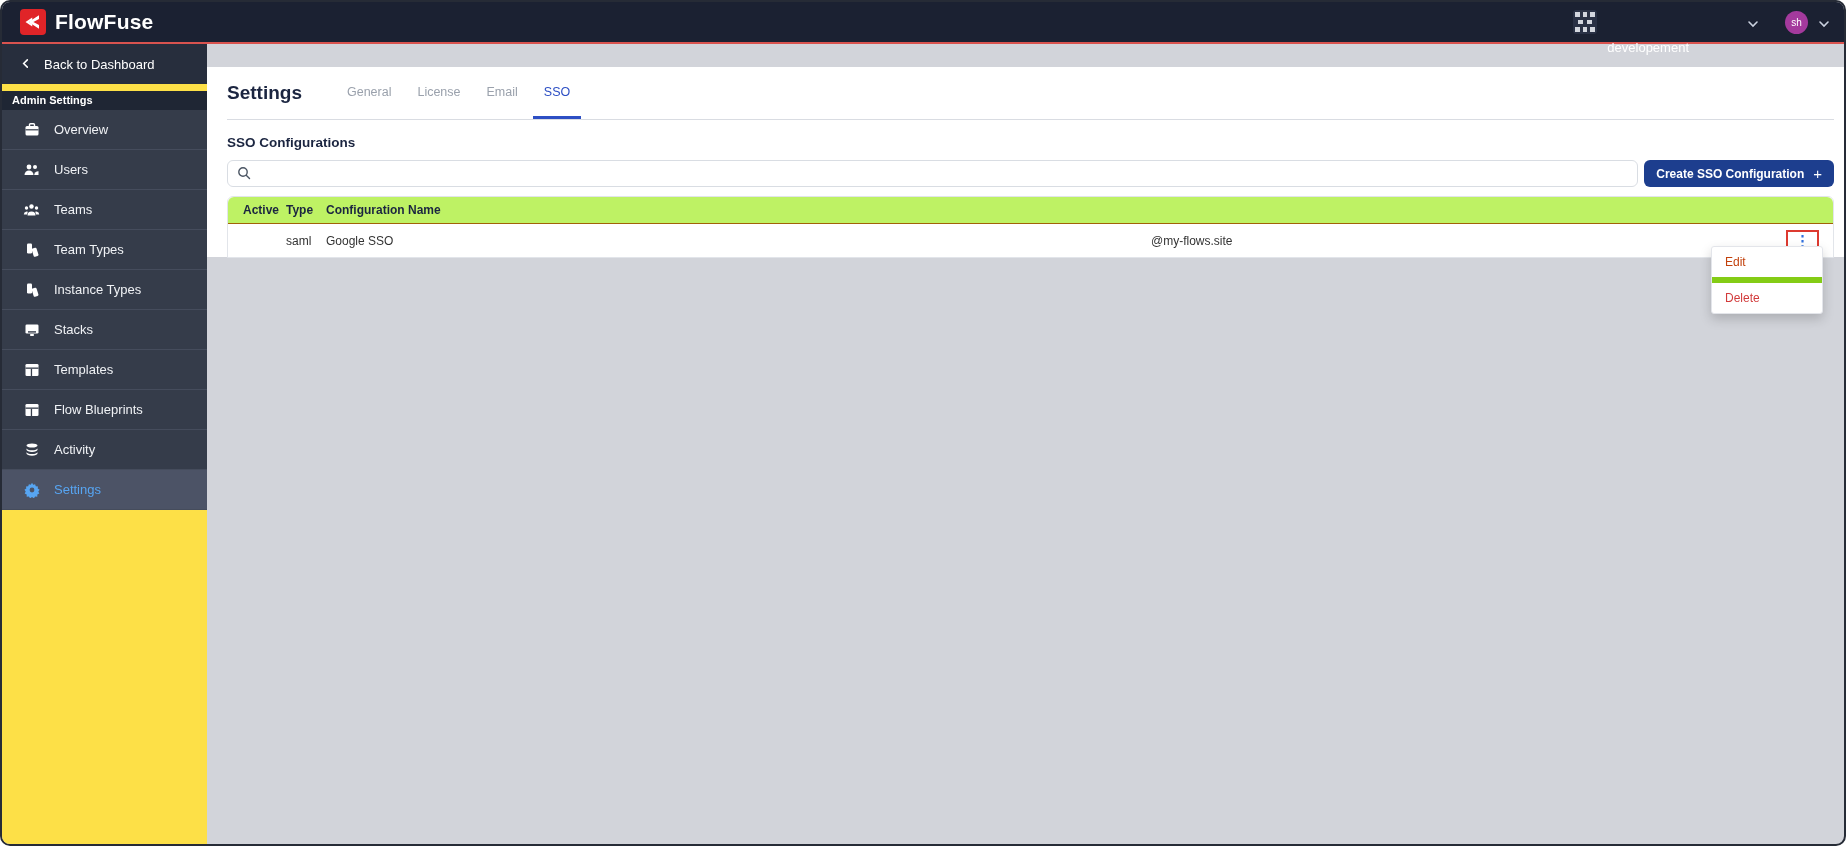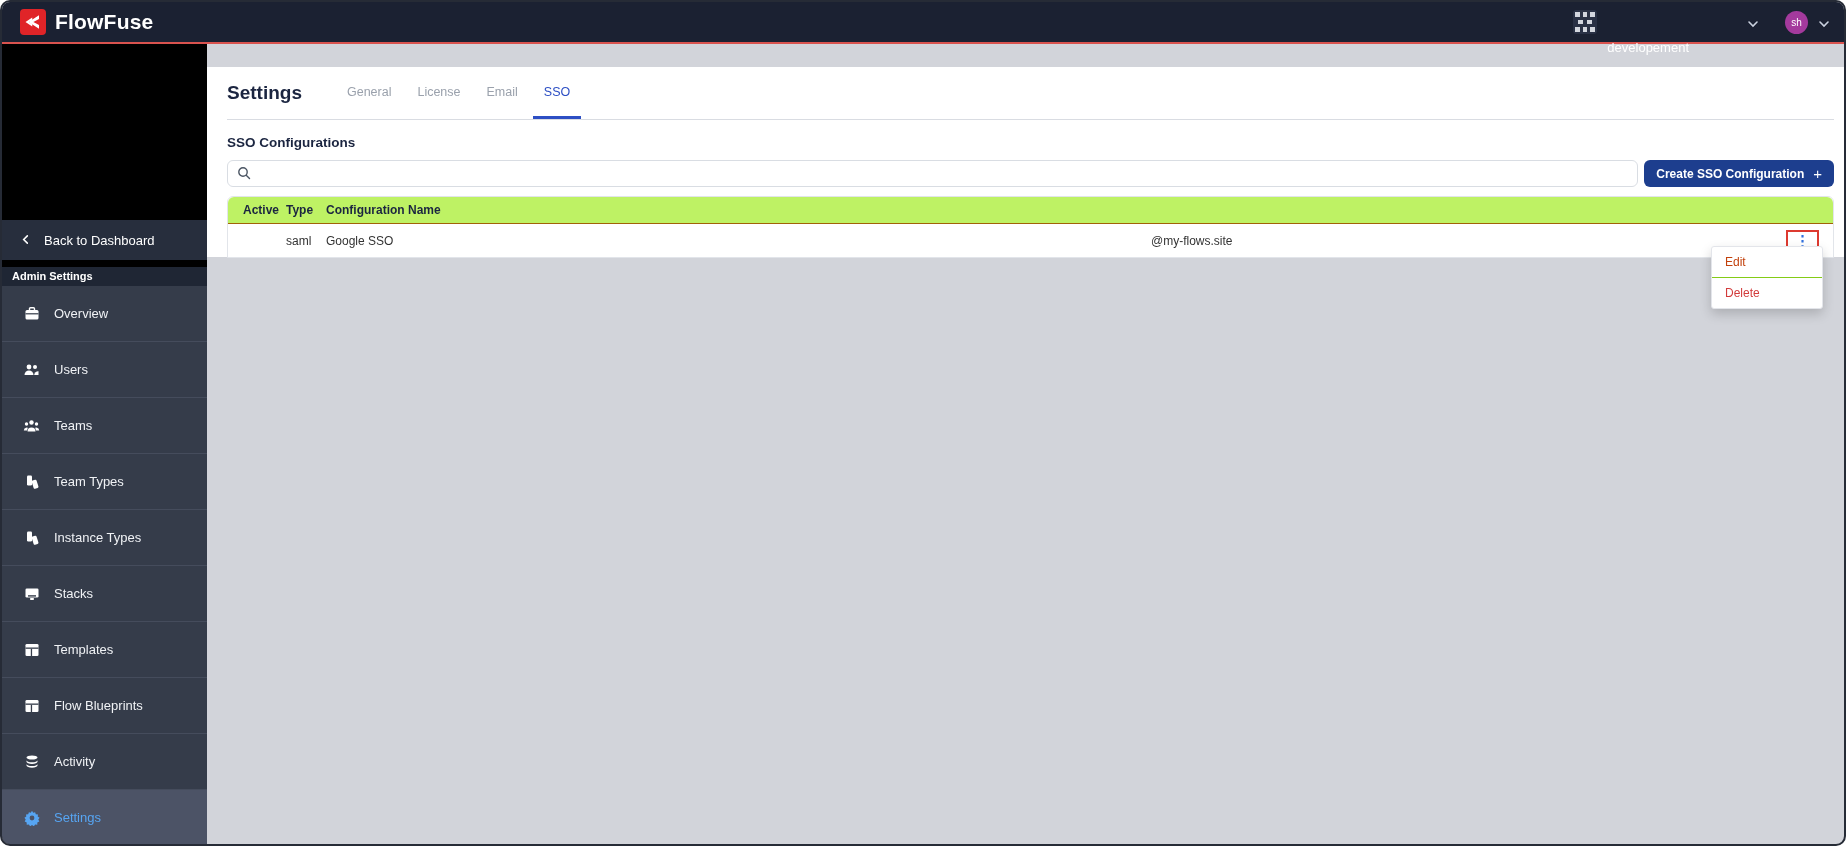--- a/index.html
+++ b/index.html
@@ -24,29 +24,29 @@
   .team-label { color:#8b93a7; font-size:8.5px; font-weight:700; letter-spacing:.4px; }
   .team-name { color:#ffffff; font-size:13px; }
   .chev { width:12px; height:12px; }
   .team-picker .chev { margin-left:48px; }
   .user-picker { display:flex; align-items:center; gap:10px; cursor:pointer; }
   .user-avatar { width:23px; height:23px; border-radius:50%; background:#a43a9d; color:#fff;
     font-size:10px; display:flex; align-items:center; justify-content:center; }
 
   
   .body-row { display:flex; height:802px; }
-  .sidebar { width:205px; background:#000000; flex-shrink:0; display:flex; flex-direction:column;justify-content:flex-end; }
+  .sidebar { width:205px; background:#fde047; flex-shrink:0; display:flex; flex-direction:column; }
   .main { flex:1; display:flex; flex-direction:column; position:relative; }
 
   
   .back-row { height:40px; background:#272e3d; display:flex; align-items:center; gap:13px;
     padding:0 16px 0 18px; color:#fff; font-size:13px; cursor:pointer; }
   .section-band { margin-top:7px; background:#1f2634; color:#ffffff; font-size:11px; font-weight:700;
     padding:3px 10px 4px; }
-  .side-item { height:56px; background:#353c4a; border-bottom:1px solid #454c5c;
+  .side-item { height:40px; background:#353c4a; border-bottom:1px solid #454c5c;
     display:flex; align-items:center; gap:14px; padding-left:21px; color:#f0f2f5; font-size:13px; cursor:pointer; }
   .side-item .si-icon { width:17px; height:17px; display:flex; align-items:center; justify-content:center; }
   .side-item.active { background:#4c5366; color:#57a5f2; }
 
   
   .content-card { margin-top:23px; background:#ffffff; padding:0 10px 0 20px; height:190px; }
   .head-row { display:flex; align-items:stretch; border-bottom:1px solid #d9dce2; height:53px; }
   .page-title { font-size:19px; font-weight:700; color:#1b2540; display:flex; align-items:center; margin-right:34px; }
   .tabs { display:flex; gap:4px; }
   .tab { display:flex; align-items:center; padding:0 11px; font-size:12.5px; color:#9aa1ac;
@@ -71,21 +71,21 @@
   .t-row .td { font-size:12px; color:#333; }
   .link { color:#3e7ce0; cursor:pointer; }
   .kebab-cell { display:flex; justify-content:flex-end; padding-right:14px; }
   .kebab-box { border:2px solid #dd3a30; padding:0 7px; display:flex; align-items:center; height:21px; }
   .kebab { color:#2f6fdd; font-size:15px; font-weight:700; line-height:1; letter-spacing:0; cursor:pointer; }
 
   
   .menu { position:absolute; left:1504px; top:202px; width:112px; background:#ffffff;
     border:1px solid #e3e5ea; border-radius:3px; box-shadow:0 5px 12px rgba(0,0,0,.18); z-index:5; }
   .menu-item { padding:8px 13px; font-size:12px; color:#c2410c; cursor:pointer; }
-  .menu-item.danger { color:#d23b3b; border-top:1px solid #84cc16; }
+  .menu-item.danger { color:#d23b3b; border-top:6px solid #84cc16; }
 </style>
 </head>
 <body>
 
 <div class="page">
 
   <div class="navbar">
     <div class="brand">
       <span class="brand-icon">
         <svg width="18" height="18" viewBox="0 0 24 24">

